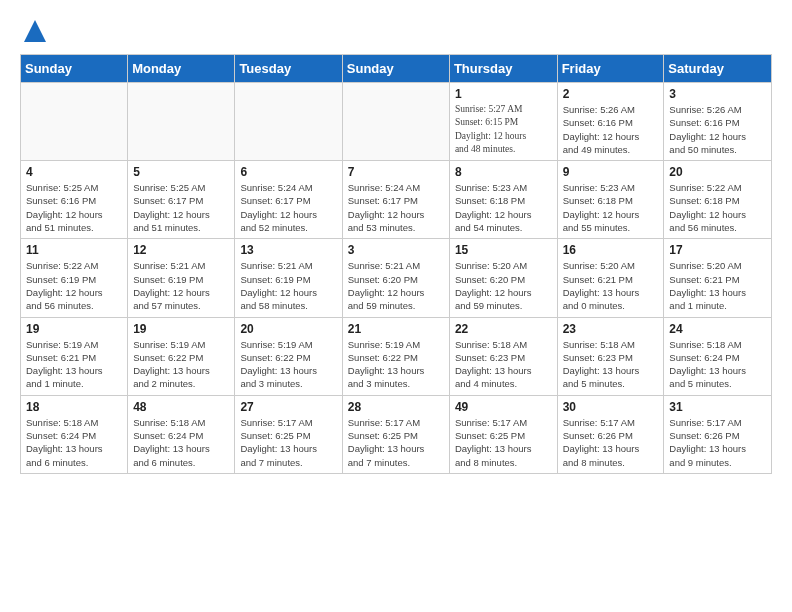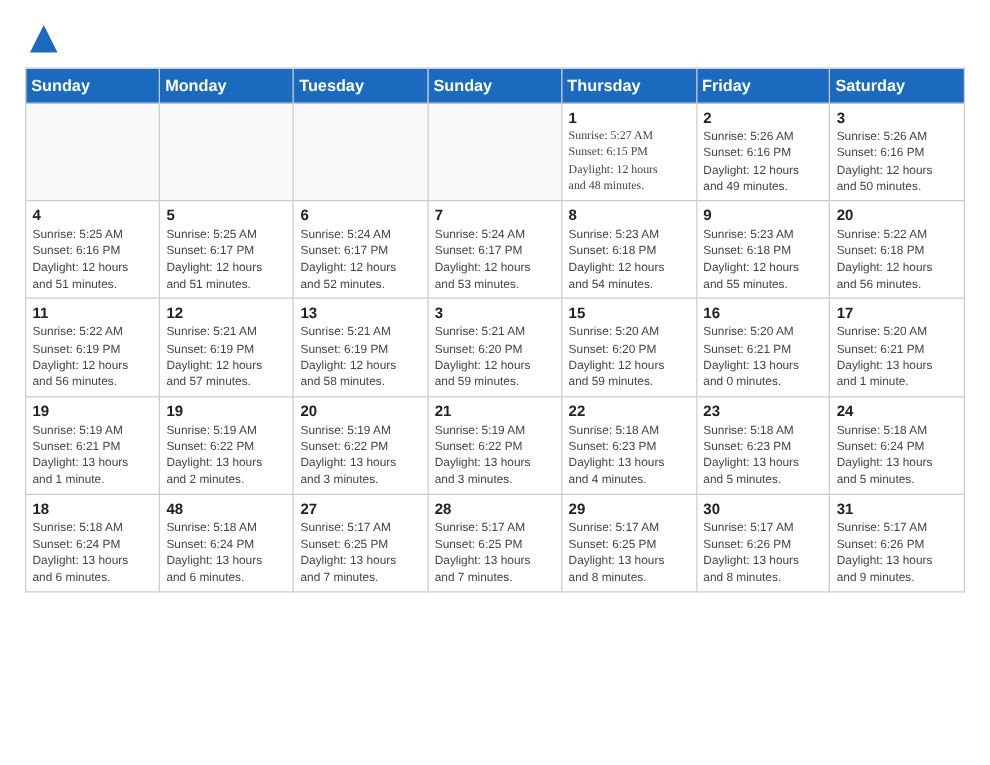--- a/index.html
+++ b/index.html
@@ -334,21 +334,21 @@
 and 7 minutes.</div>
           </td>
           <td>
             <span class="day-number">28</span>
             <div class="day-info" style="white-space: pre-line;">Sunrise: 5:17 AM
 Sunset: 6:25 PM
 Daylight: 13 hours
 and 7 minutes.</div>
           </td>
           <td>
-            <span class="day-number">29</span>
+            <span class="day-number">49</span>
             <div class="day-info" style="white-space: pre-line;">Sunrise: 5:17 AM
 Sunset: 6:25 PM
 Daylight: 13 hours
 and 8 minutes.</div>
           </td>
           <td>
             <span class="day-number">30</span>
             <div class="day-info" style="white-space: pre-line;">Sunrise: 5:17 AM
 Sunset: 6:26 PM
 Daylight: 13 hours

